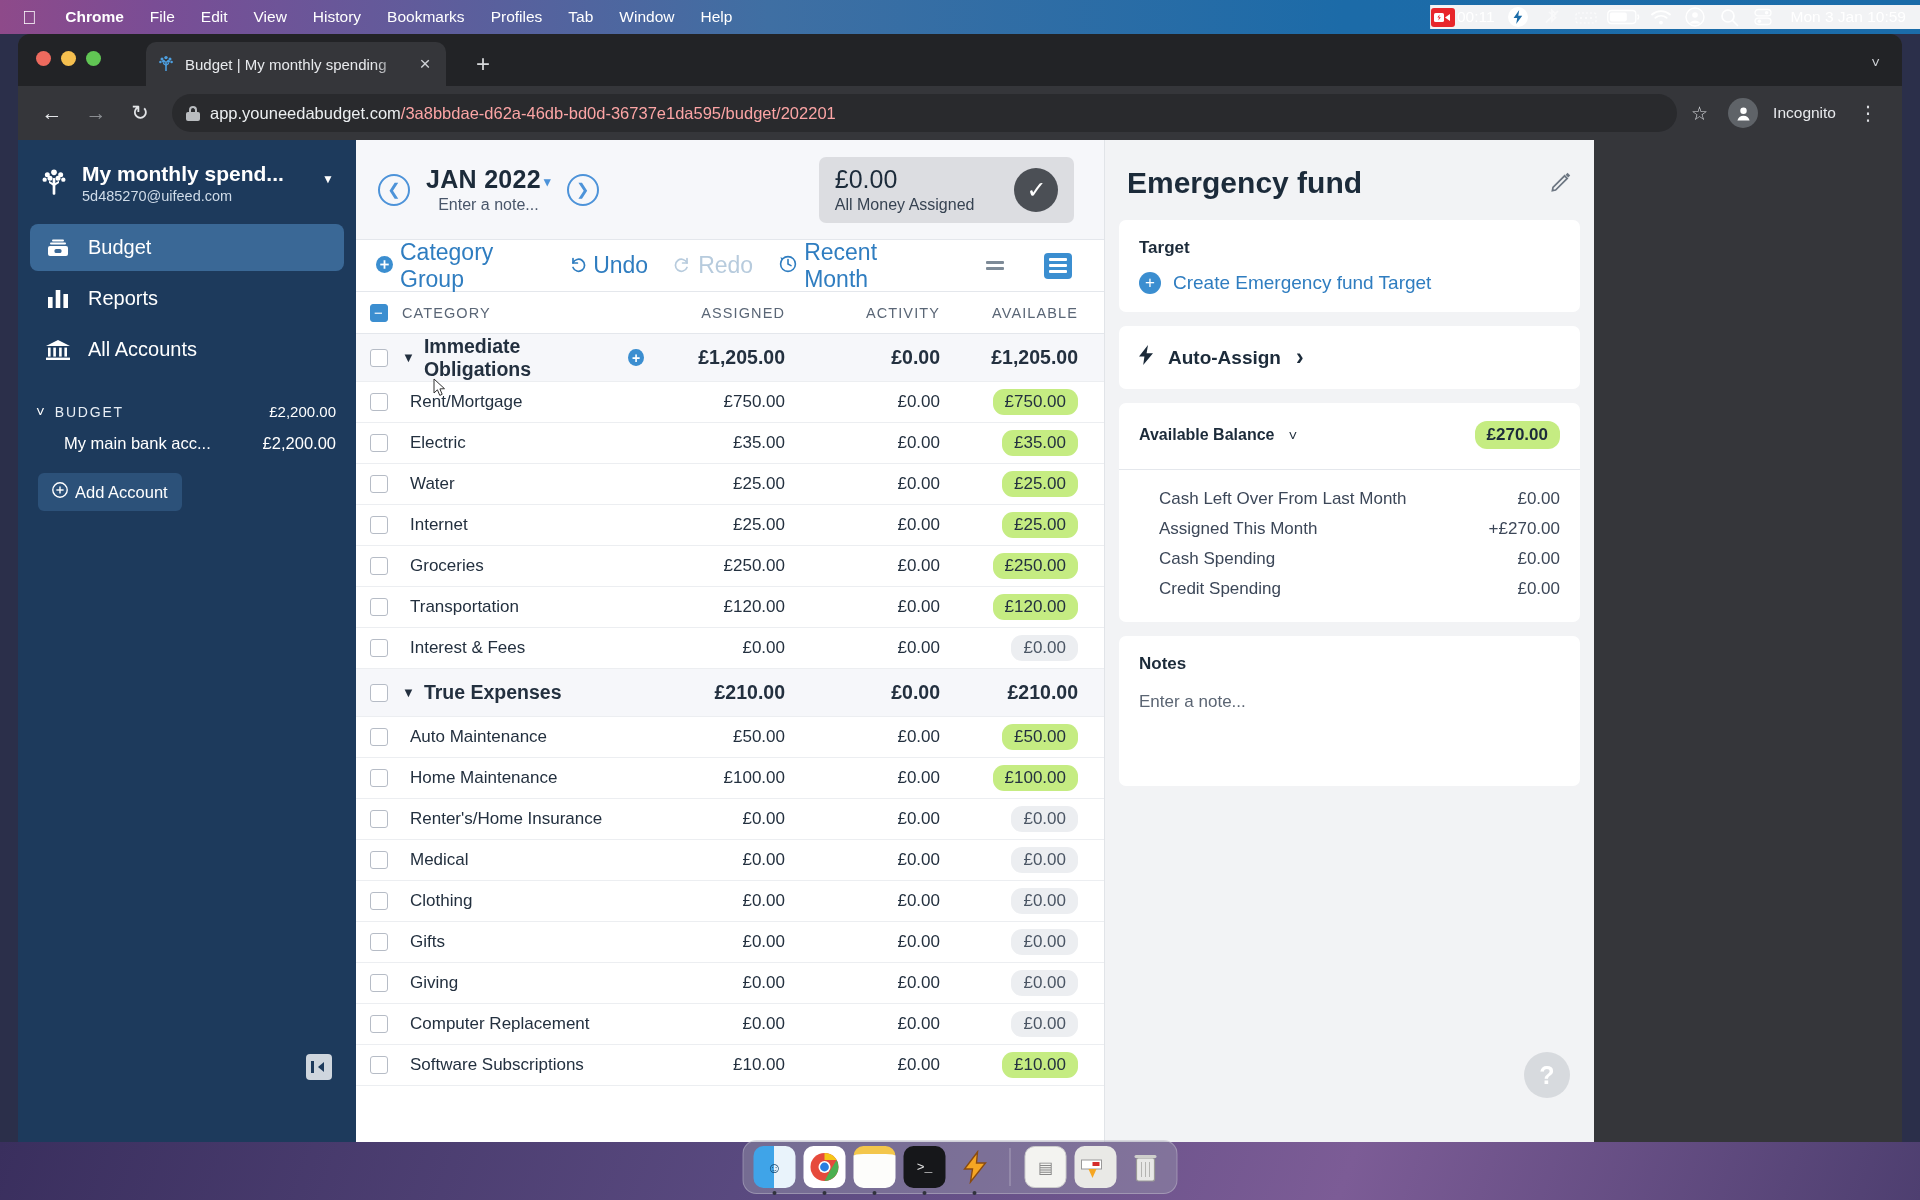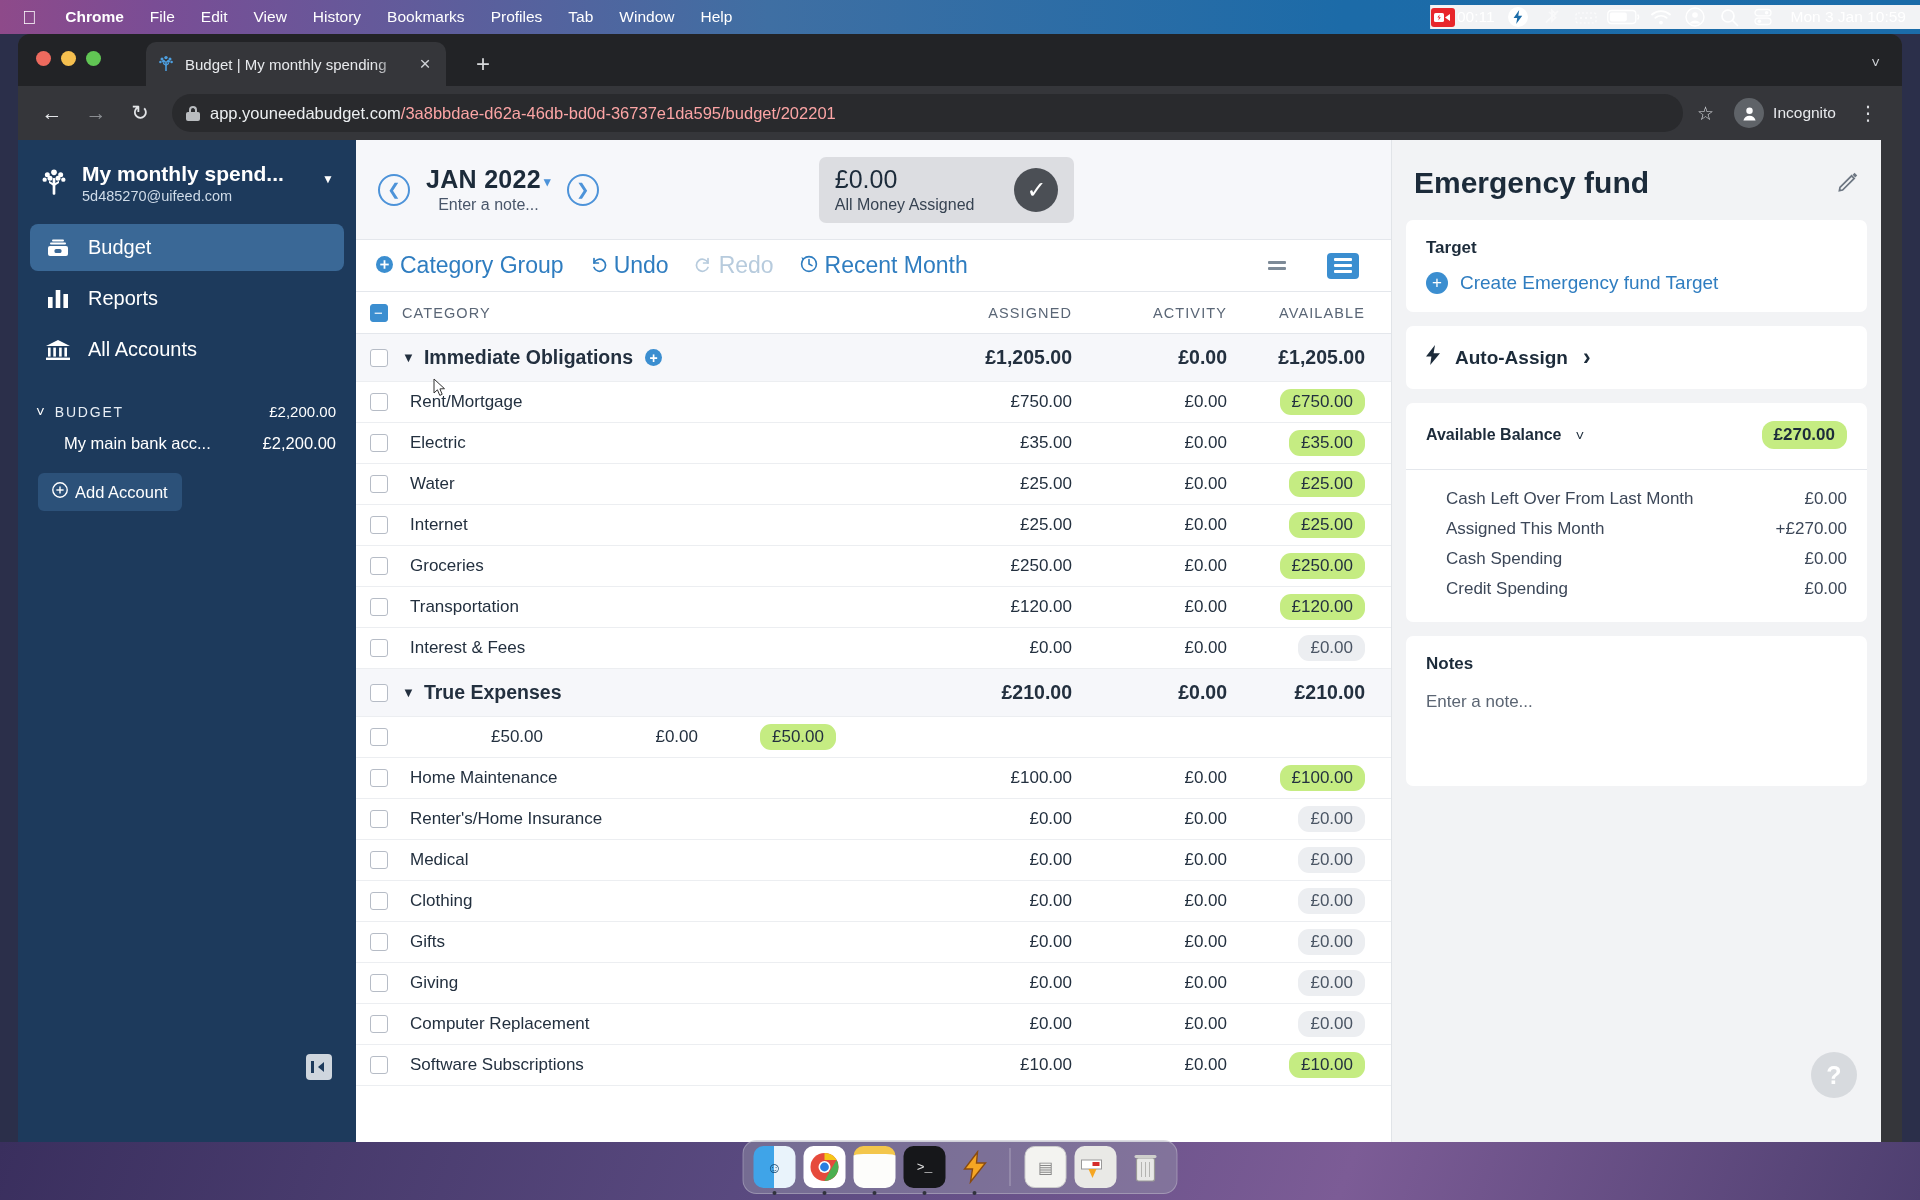--- a/index.html
+++ b/index.html
@@ -55,28 +55,28 @@
   .navbtn.dim { color: #8a8d91; }
   .urlbox { flex: 1; height: 38px; background: #292a2d; border-radius: 19px;
             display: flex; align-items: center; padding: 0 14px; margin-left: 8px; gap: 10px; }
   .lock { width: 14px; height: 15px; position: relative; flex: 0 0 14px;}
   .lock .body { position: absolute; bottom: 0; width: 14px; height: 9px; background: #b9bcbf; border-radius: 2px; }
   .lock .sh { position: absolute; top: 0; left: 3px; width: 8px; height: 8px;
               border: 2px solid #b9bcbf; border-bottom: none; border-radius: 4px 4px 0 0; }
   .url { font-size: 16.5px; white-space: nowrap; }
   .url .host { color: #eceff1; } .url .path { color: #fca5a5; }
   .star { color: #dadce0; font-size: 19px; padding: 0 10px; }
-  .incognito { display: flex; align-items: center; gap: 9px; color: #e8eaed; font-size: 15.5px;
+  .incognito { display: flex; align-items: center; gap: 15px; color: #e8eaed; font-size: 15.5px;
                padding: 0 8px 0 6px; }
   .incog-av { width: 30px; height: 30px; border-radius: 50%; background: #5f6368;
               display: flex; align-items: center; justify-content: center; }
   .kebab { color: #dadce0; font-size: 20px; padding: 0 10px; letter-spacing: 0; line-height: 0.8;}
 
   
-  .app { position: absolute; top: 106px; left: 0; width: 1863px; height: 1002px;
+  .app { position: absolute; top: 106px; left: 0; width: 1576px; height: 1002px;
          background: #fff; display: flex; }
 
   .side { width: 338px; background: #1d3a5c; color: #fff; position: relative; flex: 0 0 338px; }
   .budget-head { display: flex; align-items: center; gap: 12px; padding: 22px 16px 16px 20px; }
   .tree-ico { width: 32px; height: 32px; flex: 0 0 32px; display: flex; align-items: center; justify-content: center;}
   .bh-text { flex: 1; min-width: 0; }
   .bh-title { font-size: 21px; font-weight: bold; white-space: nowrap; overflow: hidden; }
   .bh-mail { font-size: 14.5px; color: #cfdbe8; margin-top: 2px; }
   .bh-caret { color: #fff; font-size: 12px; padding-right: 6px; align-self: flex-start; margin-top: 10px;}
   .navitem { display: flex; align-items: center; gap: 16px; margin: 4px 12px; padding: 12px 14px;
@@ -602,20 +602,23 @@
               <span>True Expenses</span>
             </span>
             <span class="amt">£210.00</span>
             <span class="amt">£0.00</span>
             <span class="avail-cell">£210.00</span>
           </div>
           <div class="row sub">
             <span class="cb-wrap">
               <span class="cb"></span>
             </span>
+            <span class="cname">
+              <span>Auto Maintenance</span>
+            </span>
             <span class="amt">£50.00</span>
             <span class="amt">£0.00</span>
             <span class="avail-cell"><span class="pill">£50.00</span></span>
           </div>
           <div class="row sub">
             <span class="cb-wrap">
               <span class="cb"></span>
             </span>
             <span class="cname">
               <span>Home Maintenance</span>

